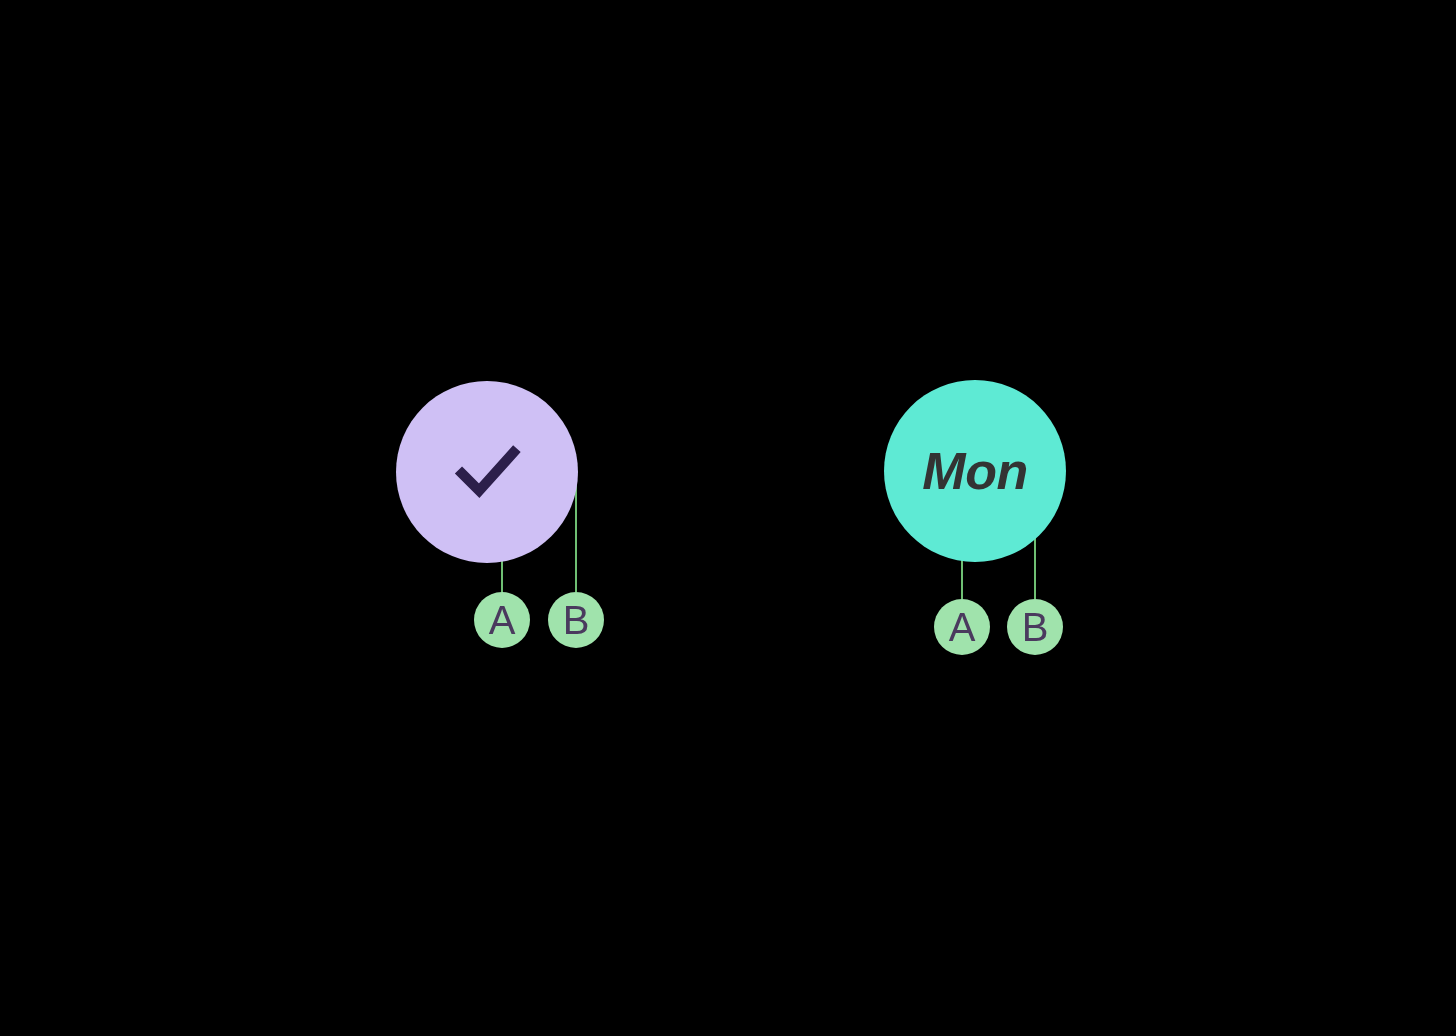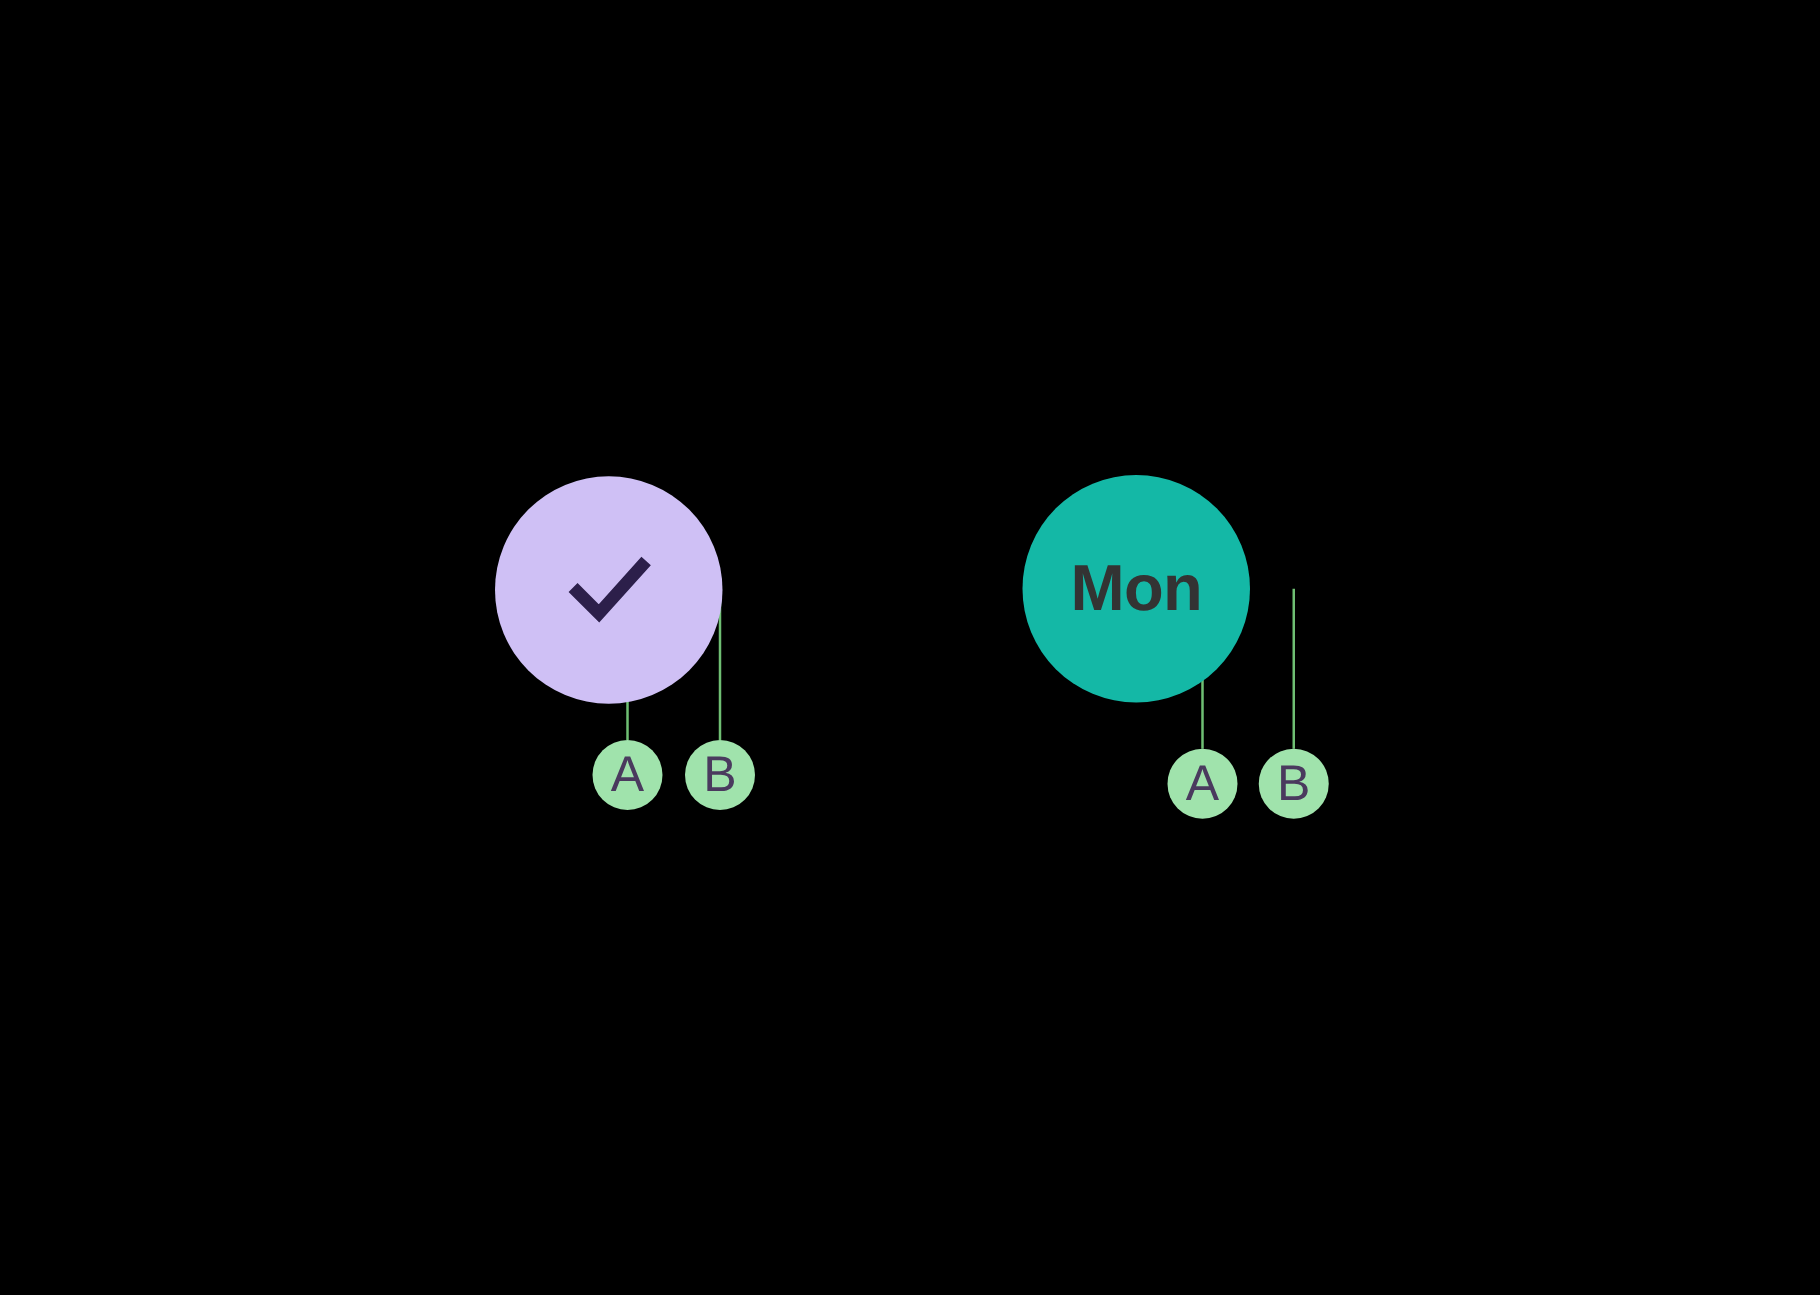--- a/index.html
+++ b/index.html
@@ -82,21 +82,21 @@
         <svg viewBox="0 0 100 100" class="check-icon">
           <path d="M18 52 L40 74 L84 25" fill="none" stroke="#2c1f4a" stroke-width="13" stroke-linecap="square" stroke-linejoin="miter"></path>
         </svg>
       </div>
       <div class="node child-node" style="left: 474px; top: 592px; width: 56px; height: 56px; background: rgb(160, 227, 172);">
         <span class="child-label" style="color: rgb(74, 58, 94);">A</span>
       </div>
       <div class="node child-node" style="left: 548px; top: 592px; width: 56px; height: 56px; background: rgb(160, 227, 172);">
         <span class="child-label" style="color: rgb(74, 58, 94);">B</span>
       </div>
-      <div class="node parent-node" style="left: 818px; top: 380px; width: 182px; height: 182px; background: #14b8a6;">
+      <div class="node parent-node" style="left: 884px; top: 380px; width: 182px; height: 182px; background: #5eead4; font-style: italic;">
         <span class="parent-label" style="color: rgb(51, 51, 51);">Mon</span>
       </div>
       <div class="node child-node" style="left: 934px; top: 599px; width: 56px; height: 56px; background: rgb(160, 227, 172);">
         <span class="child-label" style="color: rgb(74, 58, 94);">A</span>
       </div>
       <div class="node child-node" style="left: 1007px; top: 599px; width: 56px; height: 56px; background: rgb(160, 227, 172);">
         <span class="child-label" style="color: rgb(74, 58, 94);">B</span>
       </div>
     </div>
 

